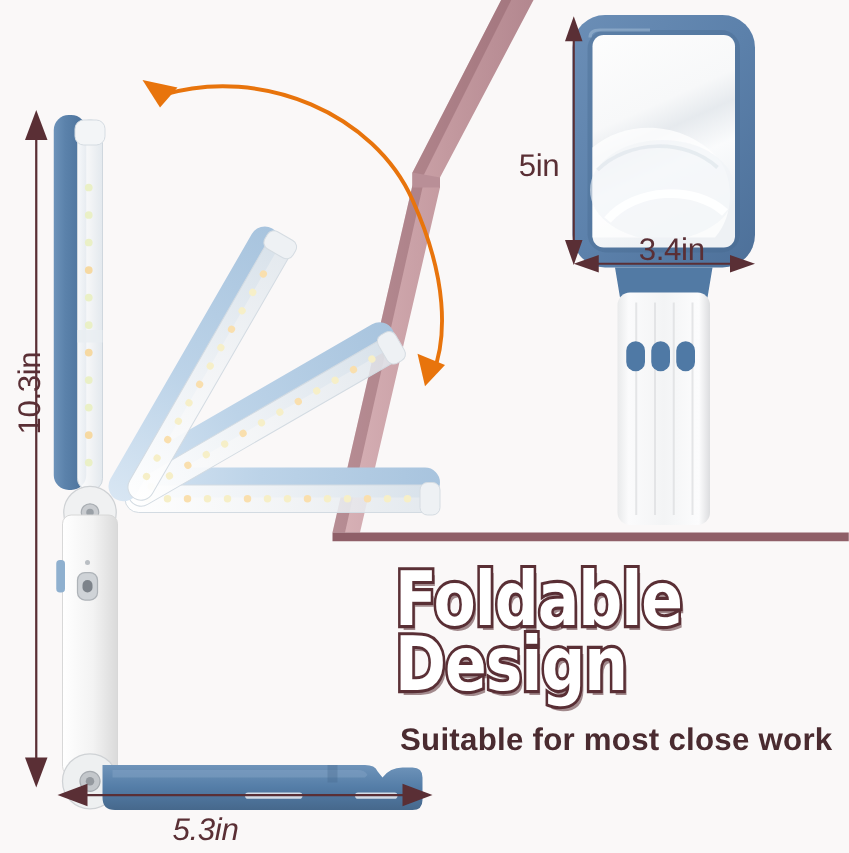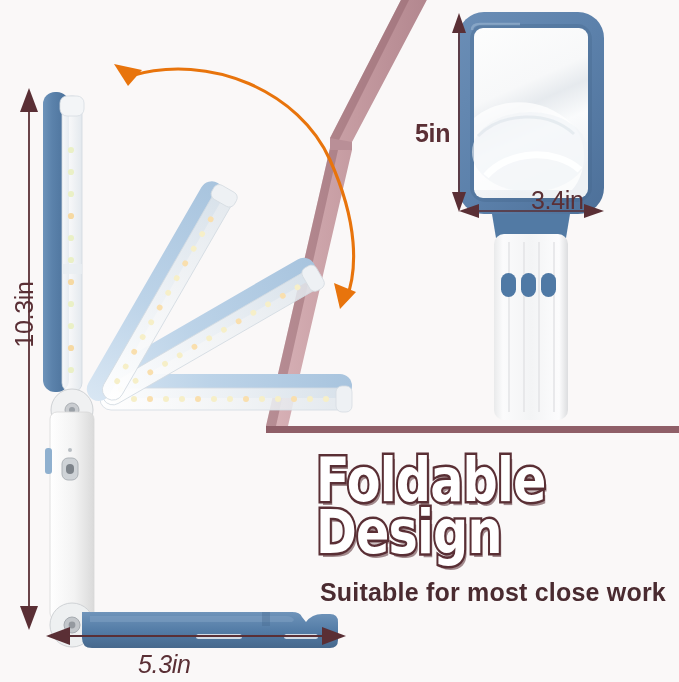--- a/index.html
+++ b/index.html
@@ -22,22 +22,22 @@
     white-space:nowrap;
     letter-spacing:-0.3px;
   }
   #label-height{
     left:-9px; top:300px;
     font-size:25px;
     transform:rotate(-90deg);
     transform-origin:center center;
   }
   #label-width{ left:138px; top:650px; font-size:25px;font-style:italic; }
-  #label-lens-h{ left:415px; top:119px; font-size:25px;font-weight:bold; }
-  #label-lens-w{ left:511px; top:186px; font-size:25px;margin-left:20px; }
+  #label-lens-h{ left:415px; top:119px; font-size:25px; }
+  #label-lens-w{ left:511px; top:186px; font-size:25px; }
 
   
   #headline{
     position:absolute;
     left:316px; top:455px;
     width:340px;
     line-height:0.86;
   }
   .headline-line{
     display:block;

